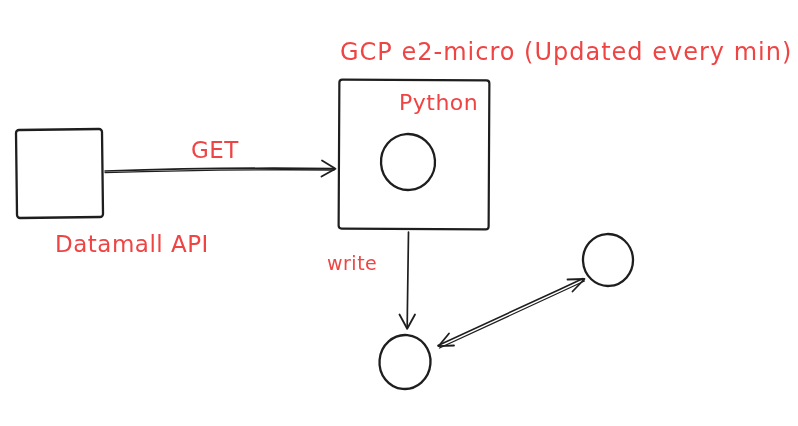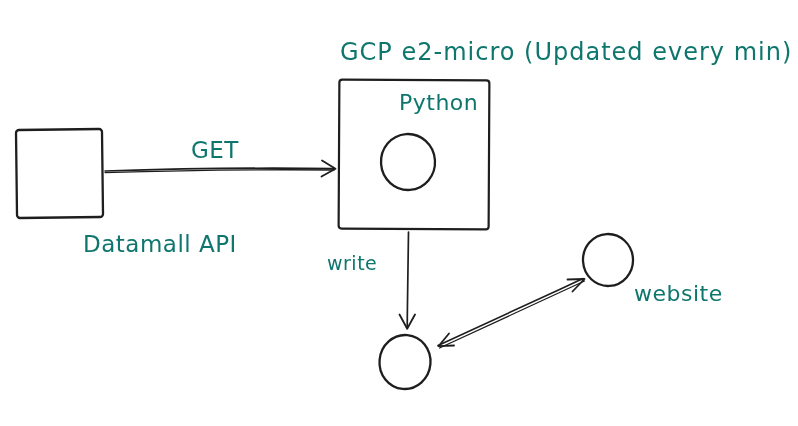--- a/index.html
+++ b/index.html
@@ -23,25 +23,25 @@
   }
   .ink {
     stroke: #1e1e1e;
     fill: none;
     stroke-linecap: round;
     stroke-linejoin: round;
   }
   .lbl {
     position: absolute;
     white-space: nowrap;
-    color: #0f766e;
+    color: #ef4444;
     letter-spacing: 0.5px;
   }
   .lbl.title   { left: 340px; top: 38px;  font-size: 24px; letter-spacing: 1px; }
-  .lbl.datamall{ left: 55px;  top: 231px; font-size: 23px; margin-left: 28px; }
+  .lbl.datamall{ left: 55px;  top: 231px; font-size: 23px; }
   .lbl.get     { left: 191px; top: 137px; font-size: 23px; }
   .lbl.python  { left: 399px; top: 90px;  font-size: 22px; }
   .lbl.write   { left: 327px; top: 252px; font-size: 19px; }
   .lbl.firebase{ left: 391px; top: 390px; font-size: 23px; }
   .lbl.read    { left: 508px; top: 314px; font-size: 23px; }
   .lbl.website { left: 634px; top: 281px; font-size: 22px; }
 </style>
 </head>
 <body>
 
@@ -88,14 +88,13 @@
   <div class="lbl datamall">Datamall API</div>
 
   <div class="lbl get">GET</div>
 
   <div class="lbl python">Python</div>
 
   <div class="lbl write">write</div>
 
 
 
-  <div class="lbl website">website</div>
 </div>
 
 </body></html>

